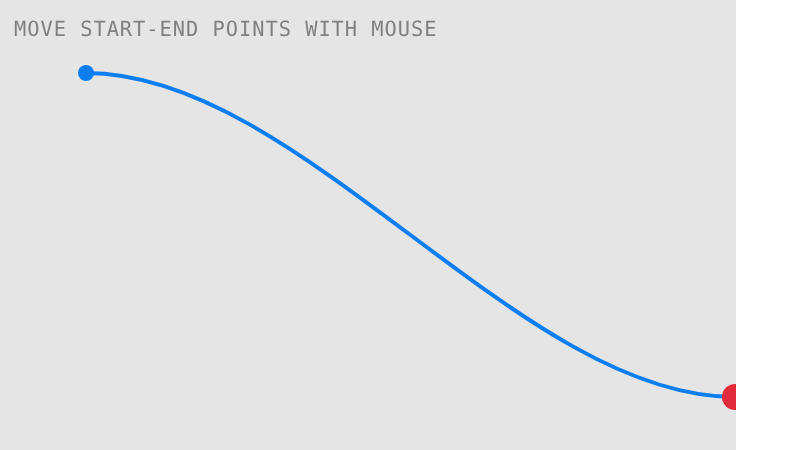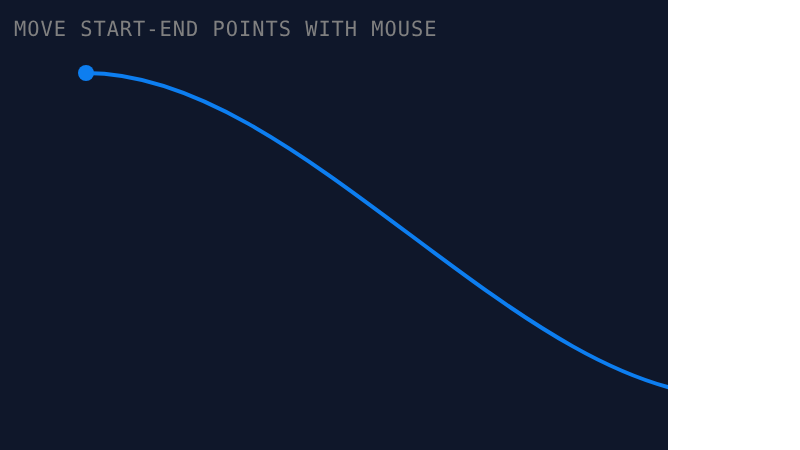--- a/index.html
+++ b/index.html
@@ -37,21 +37,21 @@
     -webkit-font-smoothing: none;
     text-rendering: geometricPrecision;
     transform: scaleX(0.97);
     transform-origin: left top;
     user-select: none;
   }
 </style>
 </head>
 <body>
 
-<div id="app" style="width: 668px; height: 450px; background: #0f172a;">
+<div id="app" style="width: 736px; height: 450px; background: #e5e5e5;">
 
   <h1 id="title" style="color: rgb(128, 128, 128);">MOVE START-END POINTS WITH MOUSE</h1>
 
   <svg id="stage" viewBox="0 0 800 450" xmlns="http://www.w3.org/2000/svg">
 
     <path id="curve-path" fill="none" stroke-linecap="round" d="M 86 73 C 302 73, 519 397, 735 397" stroke="#0d7ef0" stroke-width="4"></path>
 
     <circle id="handle-start" cx="86" cy="73" r="8" fill="#0d7ef0"></circle>
 
     <circle id="handle-end" cx="735" cy="397" r="13" fill="#e22b3a"></circle>

